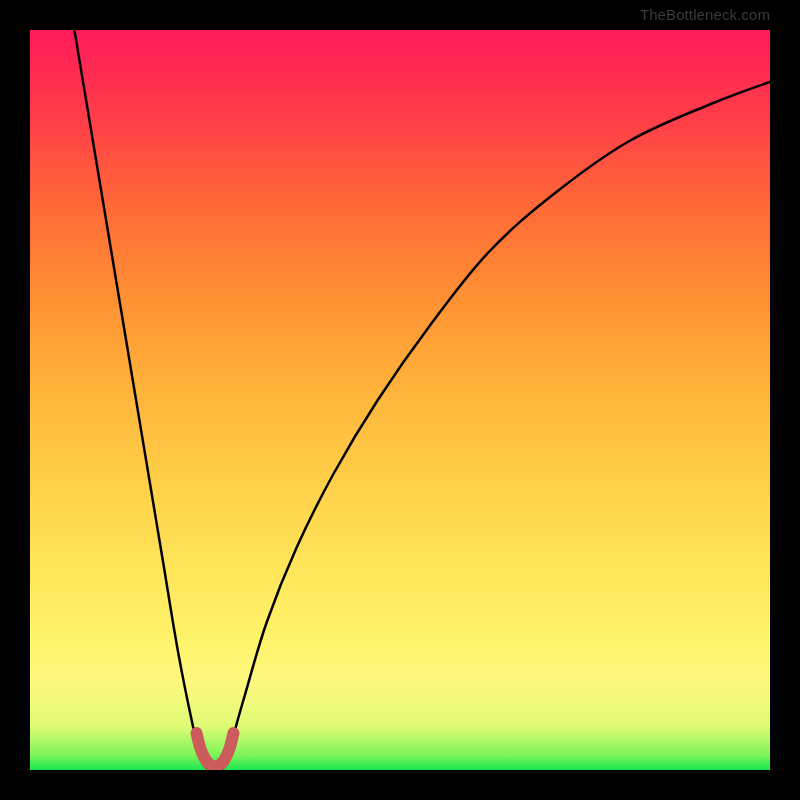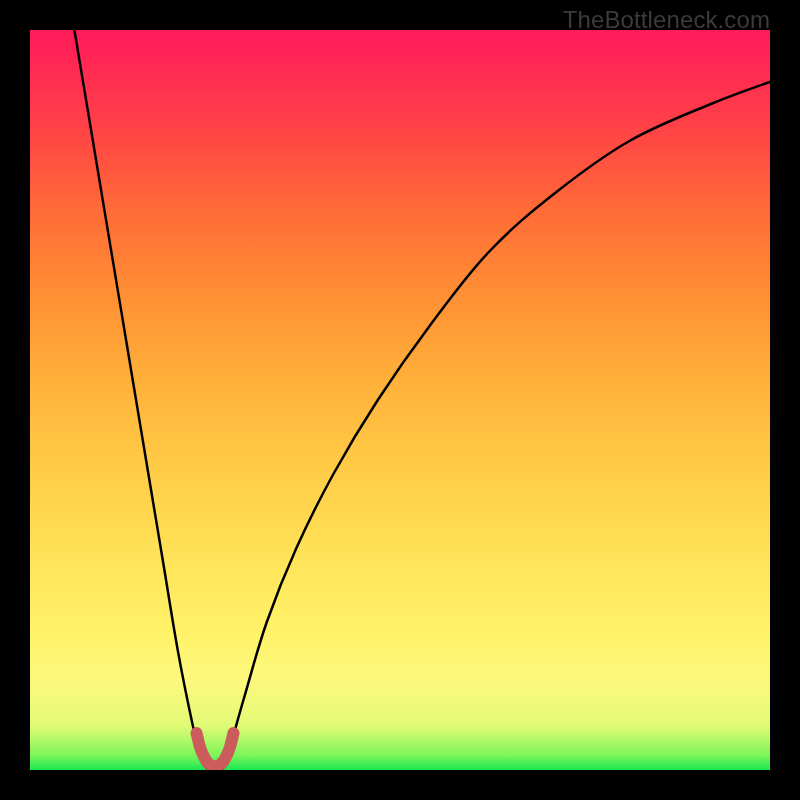--- a/index.html
+++ b/index.html
@@ -38,21 +38,21 @@
       #ff6a37 76%,
       #ff3e48 88%,
       #ff1a5a 100%
     );
   }
   .watermark {
     position: absolute;
     top: 6px;
     right: 30px;
     color: #3b3b3b;
-    font-size: 24px;
+    font-size: 15px;
     font-weight: 400;
     letter-spacing: 0.1px;
     user-select: none;
   }
   svg.curves {
     position: absolute;
     inset: 0;
     width: 100%;
     height: 100%;
   }

